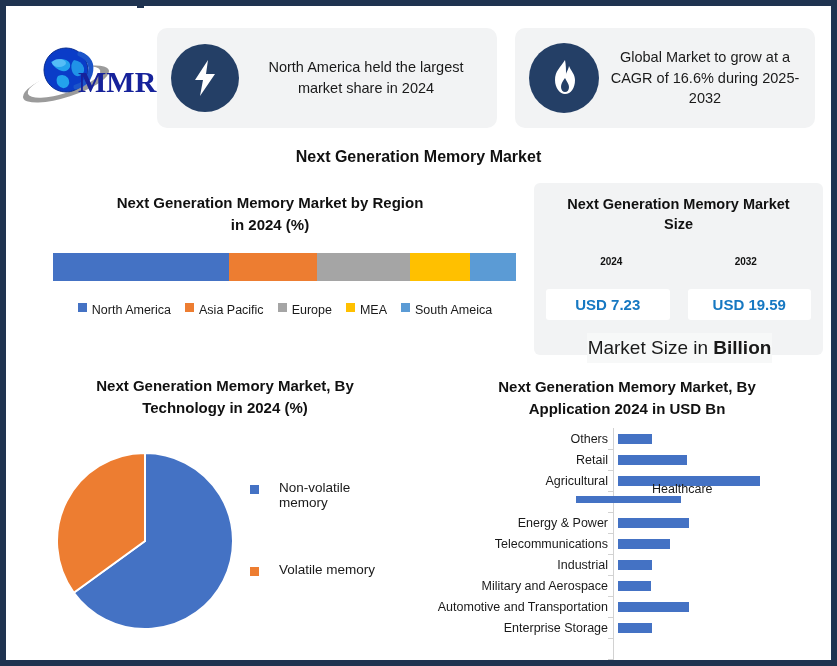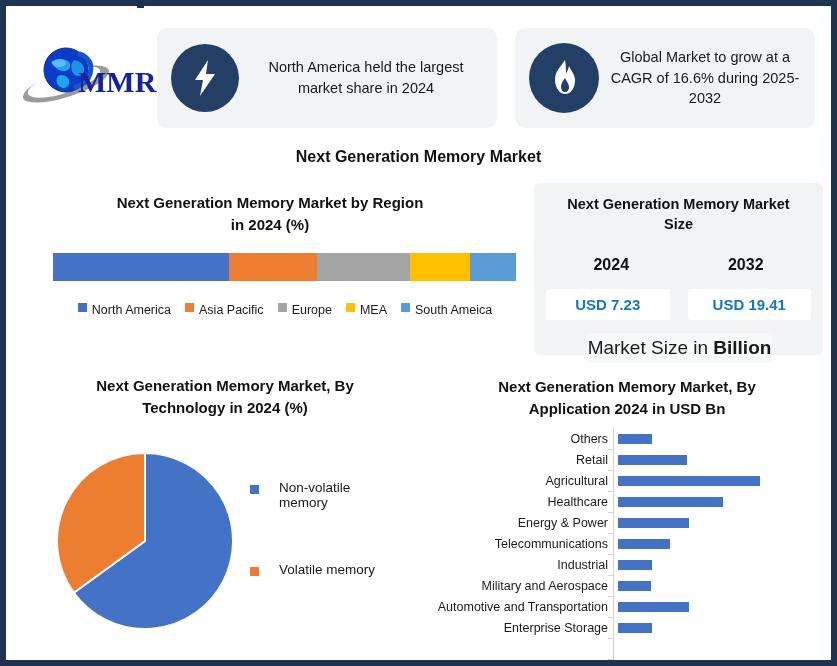--- a/index.html
+++ b/index.html
@@ -82,21 +82,21 @@
   .ms-title{
     position:absolute;left:10px;top:12px;width:269px;
     text-align:center;font-size:14.5px;font-weight:bold;color:#111;
     line-height:1.35;
   }
   .ms-years{
     position:absolute;left:10px;top:73px;width:269px;
     display:flex;
   }
   .ms-years div{
-    flex:1;text-align:center;font-size:16px;font-weight:bold;color:#111;
+    flex:1;text-align:center;font-size:10px;font-weight:bold;color:#111;
   }
   .ms-vals{
     position:absolute;left:12px;top:106px;width:265px;
     display:flex;gap:18px;
   }
   .ms-vals div{
     flex:1;background:#ffffff;border-radius:3px;
     text-align:center;padding:7px 0;
     font-size:15px;font-weight:bold;color:#1678c2;
   }
@@ -237,21 +237,21 @@
     <div class="ms-title">
       <div>Next Generation Memory Market</div>
       <div>Size</div>
     </div>
     <div class="ms-years">
       <div>2024</div>
       <div>2032</div>
     </div>
     <div class="ms-vals">
       <div>USD 7.23</div>
-      <div>USD 19.41</div>
+      <div>USD 19.59</div>
     </div>
     <div class="ms-foot"><span>Market Size in </span><b>Billion</b></div>
   </div>
 
   <div class="pie-title">
     <div>Next Generation Memory Market, By</div>
     <div>Technology in 2024 (%)</div>
   </div>
 
   <div class="pie">
@@ -287,21 +287,21 @@
       <div class="brow" style="top: 21px;">
         <div class="blabel">Retail</div>
         <div class="bfill" style="width: 69.4737px; background: rgb(68, 114, 196);"></div>
       </div>
       <div class="tick" style="top: 42px;"></div>
       <div class="brow" style="top: 42px;">
         <div class="blabel">Agricultural</div>
         <div class="bfill" style="width: 142.105px; background: rgb(68, 114, 196);"></div>
       </div>
       <div class="tick" style="top: 63px;"></div>
-      <div class="brow" style="top: 63px;">
+      <div class="brow" style="top: 54px; flex-direction: column;">
         <div class="blabel">Healthcare</div>
         <div class="bfill" style="width: 105.263px; background: rgb(68, 114, 196);"></div>
       </div>
       <div class="tick" style="top: 84px;"></div>
       <div class="brow" style="top: 84px;">
         <div class="blabel">Energy &amp; Power</div>
         <div class="bfill" style="width: 70.5263px; background: rgb(68, 114, 196);"></div>
       </div>
       <div class="tick" style="top: 105px;"></div>
       <div class="brow" style="top: 105px;">

